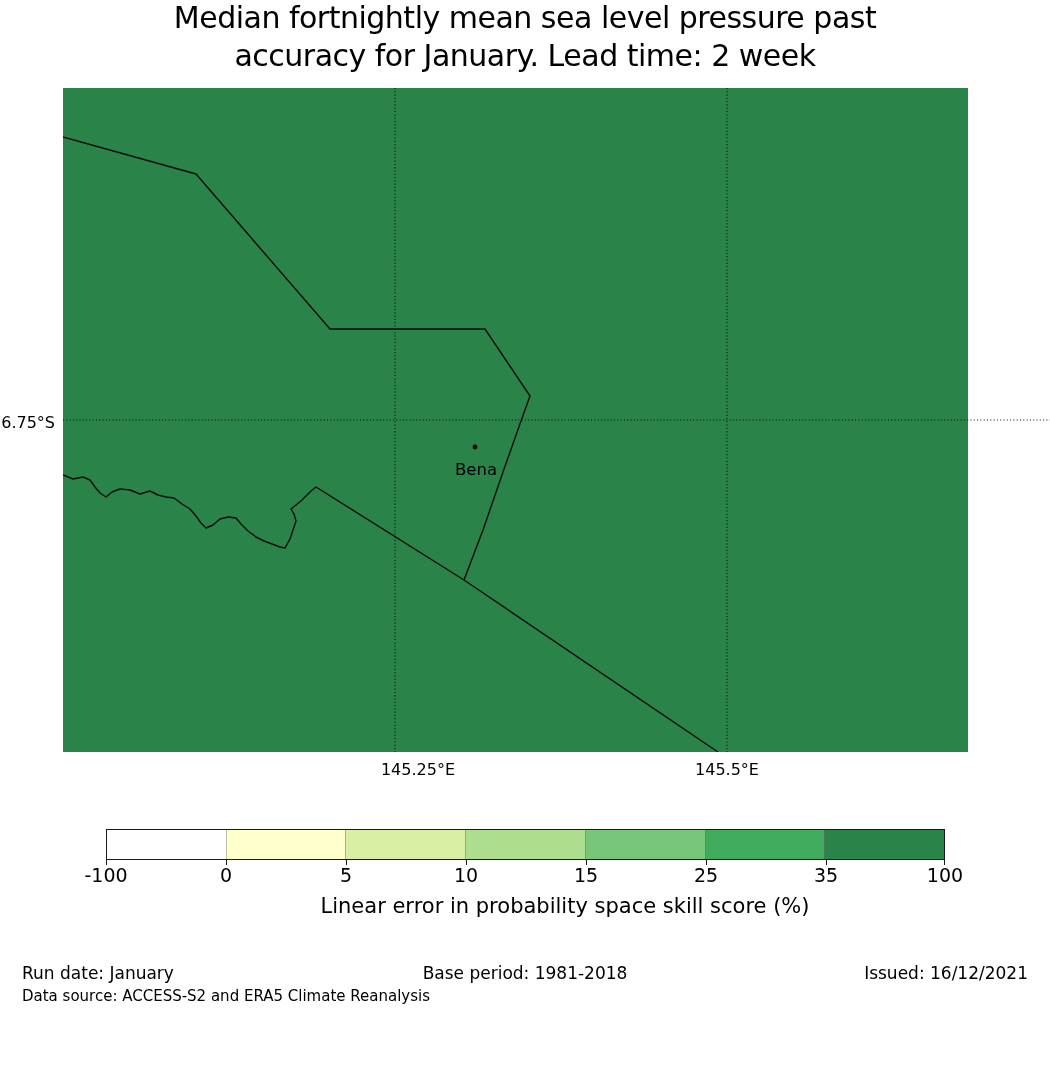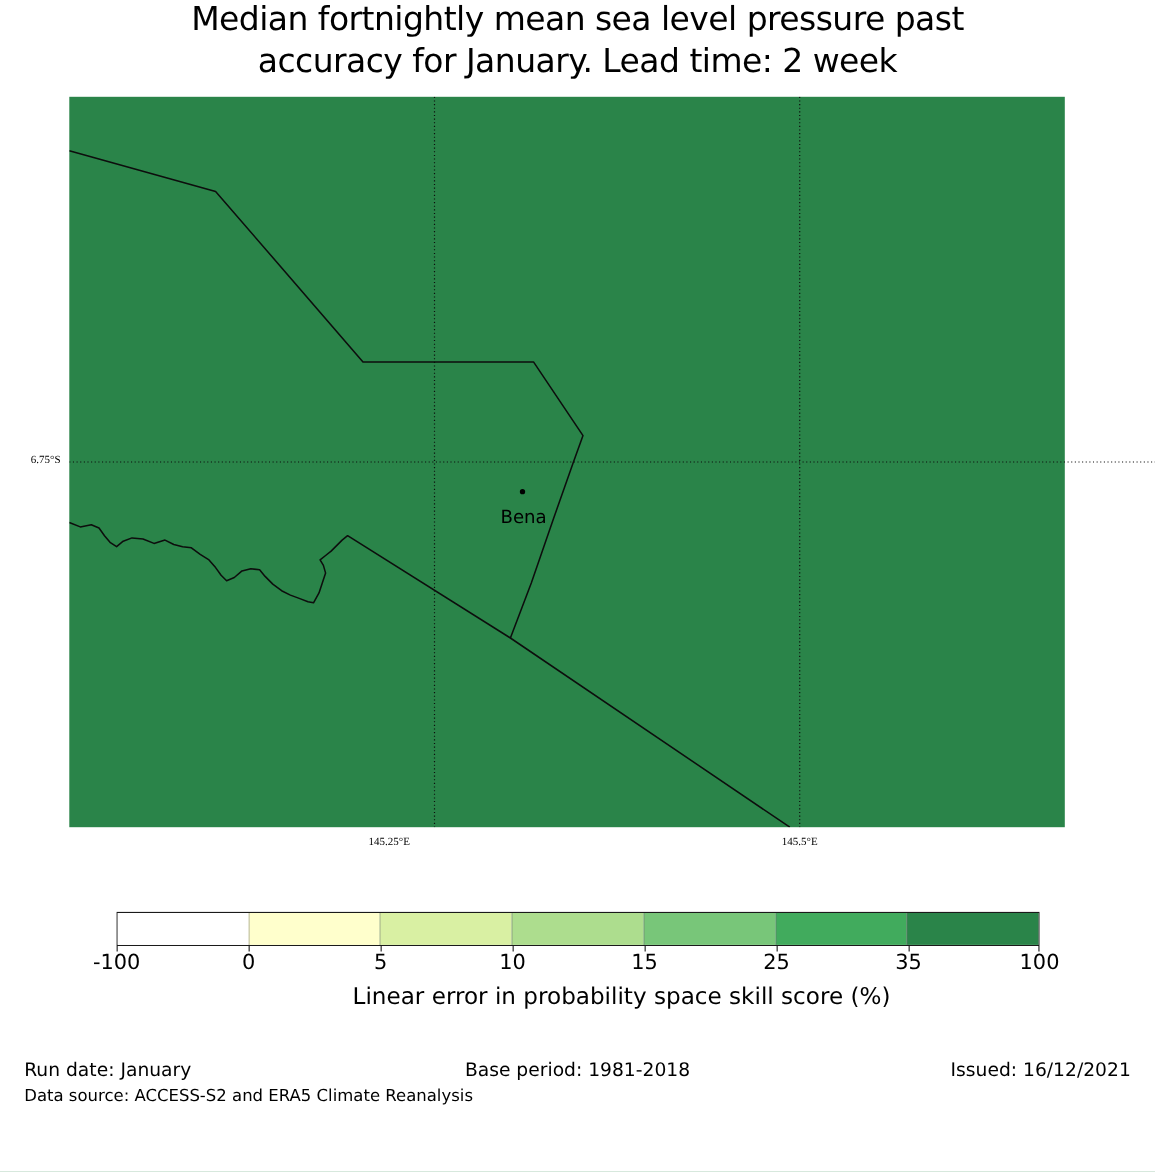--- a/index.html
+++ b/index.html
@@ -35,31 +35,30 @@
     height: 664px;
   }
   .map-wrap svg { display: block; }
   .bena-text {
     font-family: "DejaVu Sans", "Liberation Sans", sans-serif;
     font-size: 16.5px;
     fill: #000;
   }
   .axis-label {
     position: absolute;
-    font-size: 10px;
+    font-size: 16px;
     white-space: nowrap;
-    font-family: Liberation Serif, serif;
   }
   .lat-label {
     left: 0px;
     top: 413px;
     width: 55px;
     text-align: right;
   }
-  .lon-label-1 { left: 335px; top: 760px; width: 120px; text-align: left; }
+  .lon-label-1 { left: 335px; top: 760px; width: 120px; text-align: right; }
   .lon-label-2 { left: 667px; top: 760px; width: 120px; text-align: center; }
   .colorbar {
     position: absolute;
     left: 106px;
     top: 829px;
     width: 839px;
     height: 31px;
     box-sizing: border-box;
     border: 1.5px solid #1a1a1a;
     display: flex;

